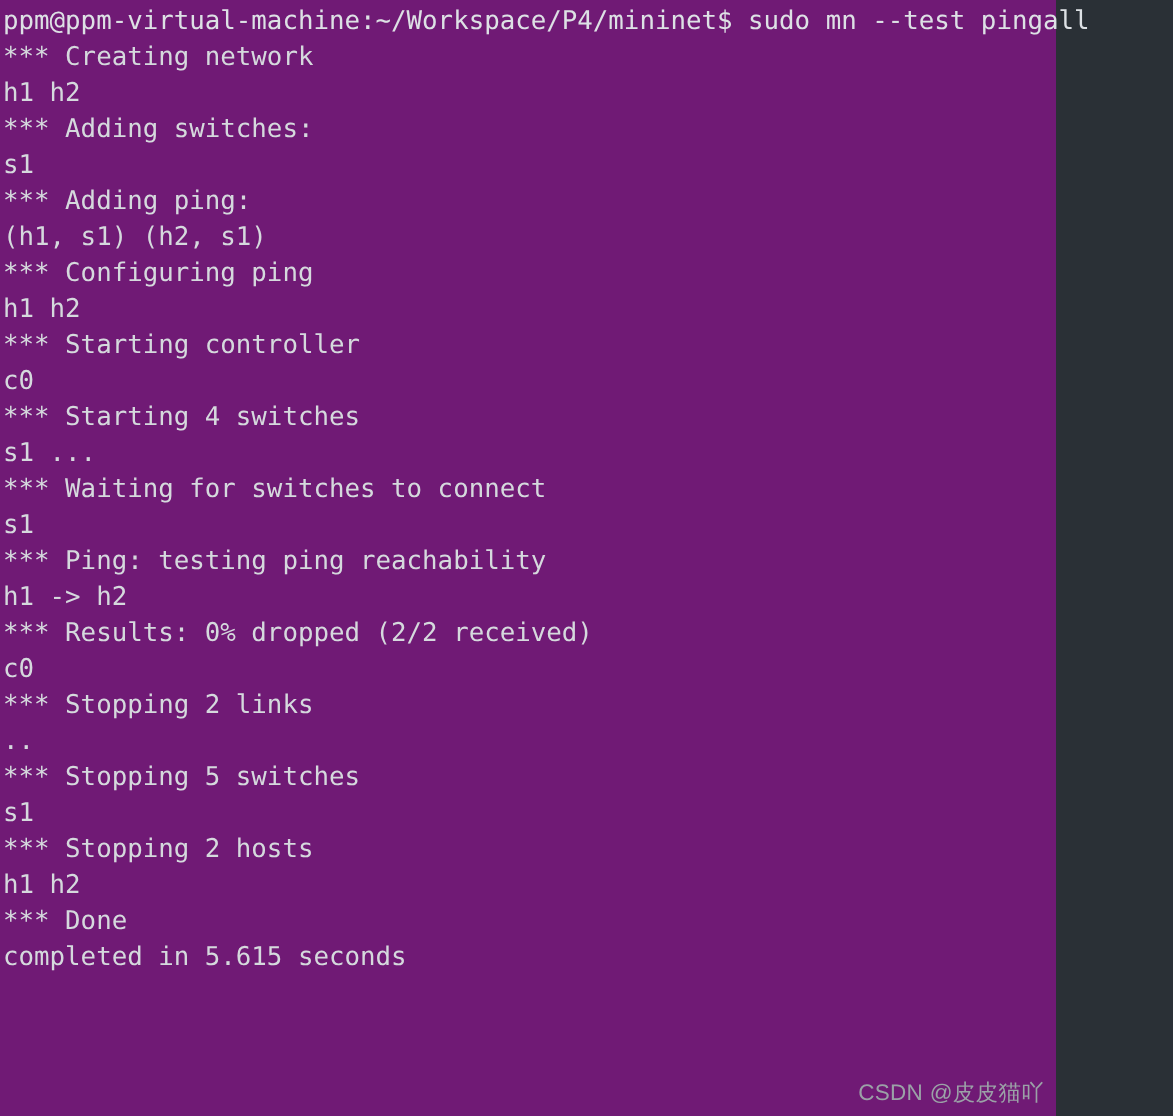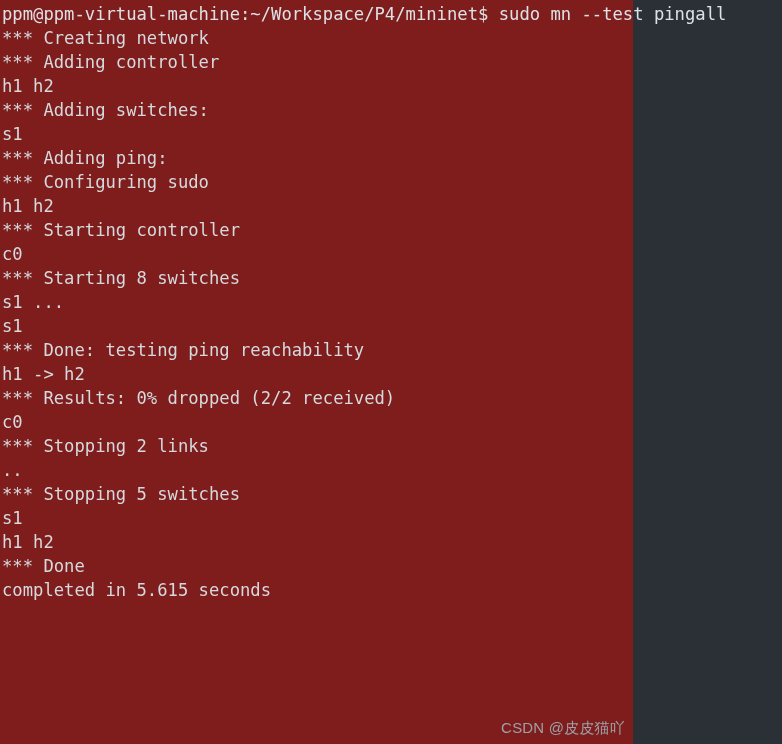--- a/index.html
+++ b/index.html
@@ -8,23 +8,23 @@
     background: #2a3036;
   }
   body {
     width: 782px;
     height: 744px;
     overflow: hidden;
     font-family: "DejaVu Sans Mono", monospace;
   }
   #terminal {
     position: relative;
-    width: 633px;
+    width: 704px;
     height: 744px;
-    background: #7f1d1d;
+    background: #701a75;
     box-sizing: border-box;
     padding: 2px 0 0 2px;
   }
   #terminal-output {
     margin: 0;
     padding: 0;
     list-style: none;
   }
   .term-line {
     height: 24px;
@@ -51,38 +51,40 @@
     margin-top: 40px;
   }
 </style>
 </head>
 <body>
 
 <div id="terminal">
   <div id="terminal-output">
       <div class="term-line prompt-line">ppm@ppm-virtual-machine:~/Workspace/P4/mininet$ sudo mn --test pingall</div>
       <div class="term-line">*** Creating network</div>
-      <div class="term-line">*** Adding controller</div>
       <div class="term-line">h1 h2</div>
       <div class="term-line">*** Adding switches:</div>
       <div class="term-line">s1</div>
       <div class="term-line">*** Adding ping:</div>
-      <div class="term-line">*** Configuring sudo</div>
+      <div class="term-line">(h1, s1) (h2, s1)</div>
+      <div class="term-line">*** Configuring ping</div>
       <div class="term-line">h1 h2</div>
       <div class="term-line">*** Starting controller</div>
       <div class="term-line">c0</div>
-      <div class="term-line">*** Starting 8 switches</div>
+      <div class="term-line">*** Starting 4 switches</div>
       <div class="term-line">s1 ...</div>
+      <div class="term-line">*** Waiting for switches to connect</div>
       <div class="term-line">s1</div>
-      <div class="term-line">*** Done: testing ping reachability</div>
+      <div class="term-line">*** Ping: testing ping reachability</div>
       <div class="term-line">h1 -&gt; h2</div>
       <div class="term-line">*** Results: 0% dropped (2/2 received)</div>
       <div class="term-line">c0</div>
       <div class="term-line">*** Stopping 2 links</div>
       <div class="term-line">..</div>
       <div class="term-line">*** Stopping 5 switches</div>
       <div class="term-line">s1</div>
+      <div class="term-line">*** Stopping 2 hosts</div>
       <div class="term-line">h1 h2</div>
       <div class="term-line">*** Done</div>
       <div class="term-line">completed in 5.615 seconds</div>
     </div>
   <div id="watermark">CSDN @皮皮猫吖</div>
 </div>
 
 </body></html>

